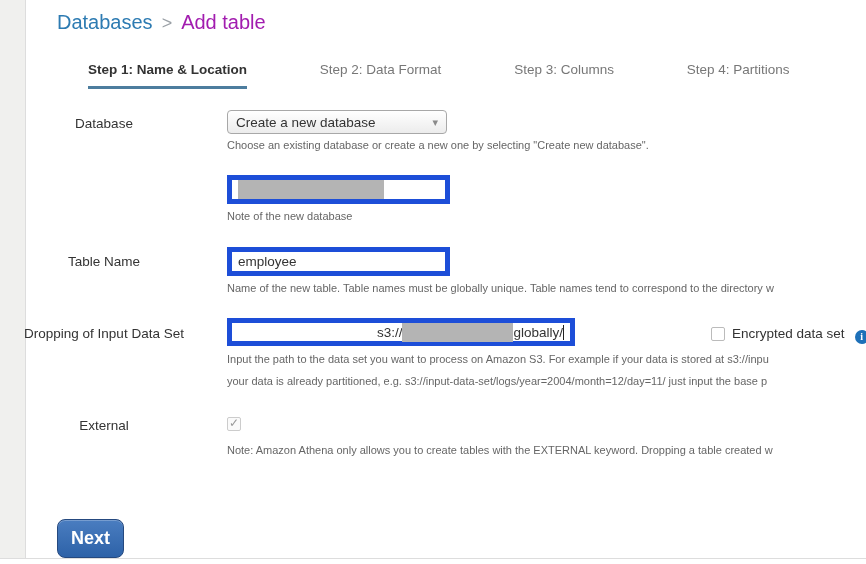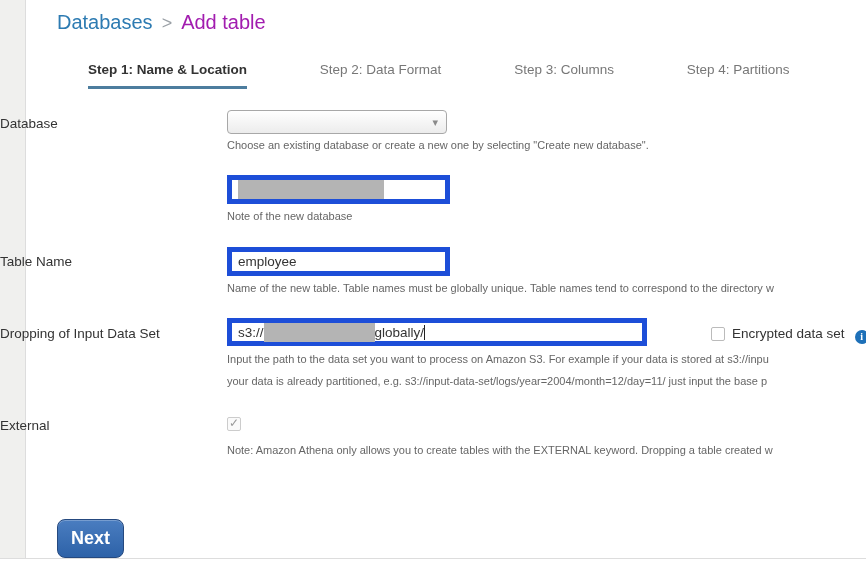--- a/index.html
+++ b/index.html
@@ -24,21 +24,21 @@
   .breadcrumb { position: absolute; left: 57px; top: 11px; font-size: 20px; }
   .breadcrumb .link { color: #2d7bb2; cursor: pointer; text-align: right; }
   .breadcrumb .sep { color: #9aa0a6; margin: 0 9px; font-size: 18px; }
   .breadcrumb .current { color: #a21caf; }
   
   .tabs { position: absolute; left: 47px; top: 62px; white-space: nowrap; font-size: 13.5px; }
   .tab { display: inline-block; margin-right: 28px; color: #777; padding-bottom: 9px; cursor: pointer; margin-left: 41px; }
   .tab.active { color: #333; font-weight: bold; border-bottom: 3px solid #4d7d9e; }
   
   .flabel {
-    position: absolute; left: 0; width: 208px; text-align: left;
+    position: absolute; left: 0; width: 208px; text-align: center;
     font-size: 13.5px; color: #333;
   }
   .help {
     position: absolute; left: 227px; font-size: 11px; color: #666;
     white-space: nowrap; overflow: hidden; max-width: 639px;
   }
   .help.clip { max-width: none; width: 700px; }
   
   .select-btn {
     position: absolute; left: 227px; top: 110px; width: 220px; height: 24px;
@@ -97,37 +97,38 @@
 
 <div class="tabs">
   <span class="tab active">Step 1: Name &amp; Location</span>
   <span class="tab">Step 2: Data Format</span>
   <span class="tab">Step 3: Columns</span>
   <span class="tab">Step 4: Partitions</span>
 </div>
 
 <span class="flabel" style="top:116px">Database</span>
 <div class="select-btn">
+  <span>Create a new database</span>
   <span class="caret">▾</span>
 </div>
 <div class="help" style="top:139px">Choose an existing database or create a new one by selecting "Create new database".</div>
 
 <div class="tinput" style="top:175px; width:223px;">
   <span class="redact" style="width:146px"></span>
 </div>
 <div class="help" style="top:210px">Note of the new database</div>
 
 <span class="flabel" style="top:254px">Table Name</span>
 <div class="tinput" style="top:247px; width:223px;">
   <span>employee</span>
 </div>
 <div class="help clip" style="top:282px">Name of the new table. Table names must be globally unique. Table names tend to correspond to the directory w</div>
 
 <span class="flabel" style="top:326px">Dropping of Input Data Set</span>
-<div class="tinput" style="top:318px; width:420px; height:28px;">
+<div class="tinput" style="top:318px; width:348px; height:28px;justify-content:flex-end;">
   <span>s3://</span>
     <span class="redact" style="width:111px"></span>
     <span>globally/</span>
     <span class="cursor-bar"></span>
 </div>
 <div class="enc-row">
   <span class="cbox"></span><span>Encrypted data set</span><span class="info-icon">i</span>
 </div>
 <div class="help clip" style="top:353px">Input the path to the data set you want to process on Amazon S3. For example if your data is stored at s3://inpu</div>
 <div class="help clip" style="top:375px">your data is already partitioned, e.g. s3://input-data-set/logs/year=2004/month=12/day=11/ just input the base p</div>

